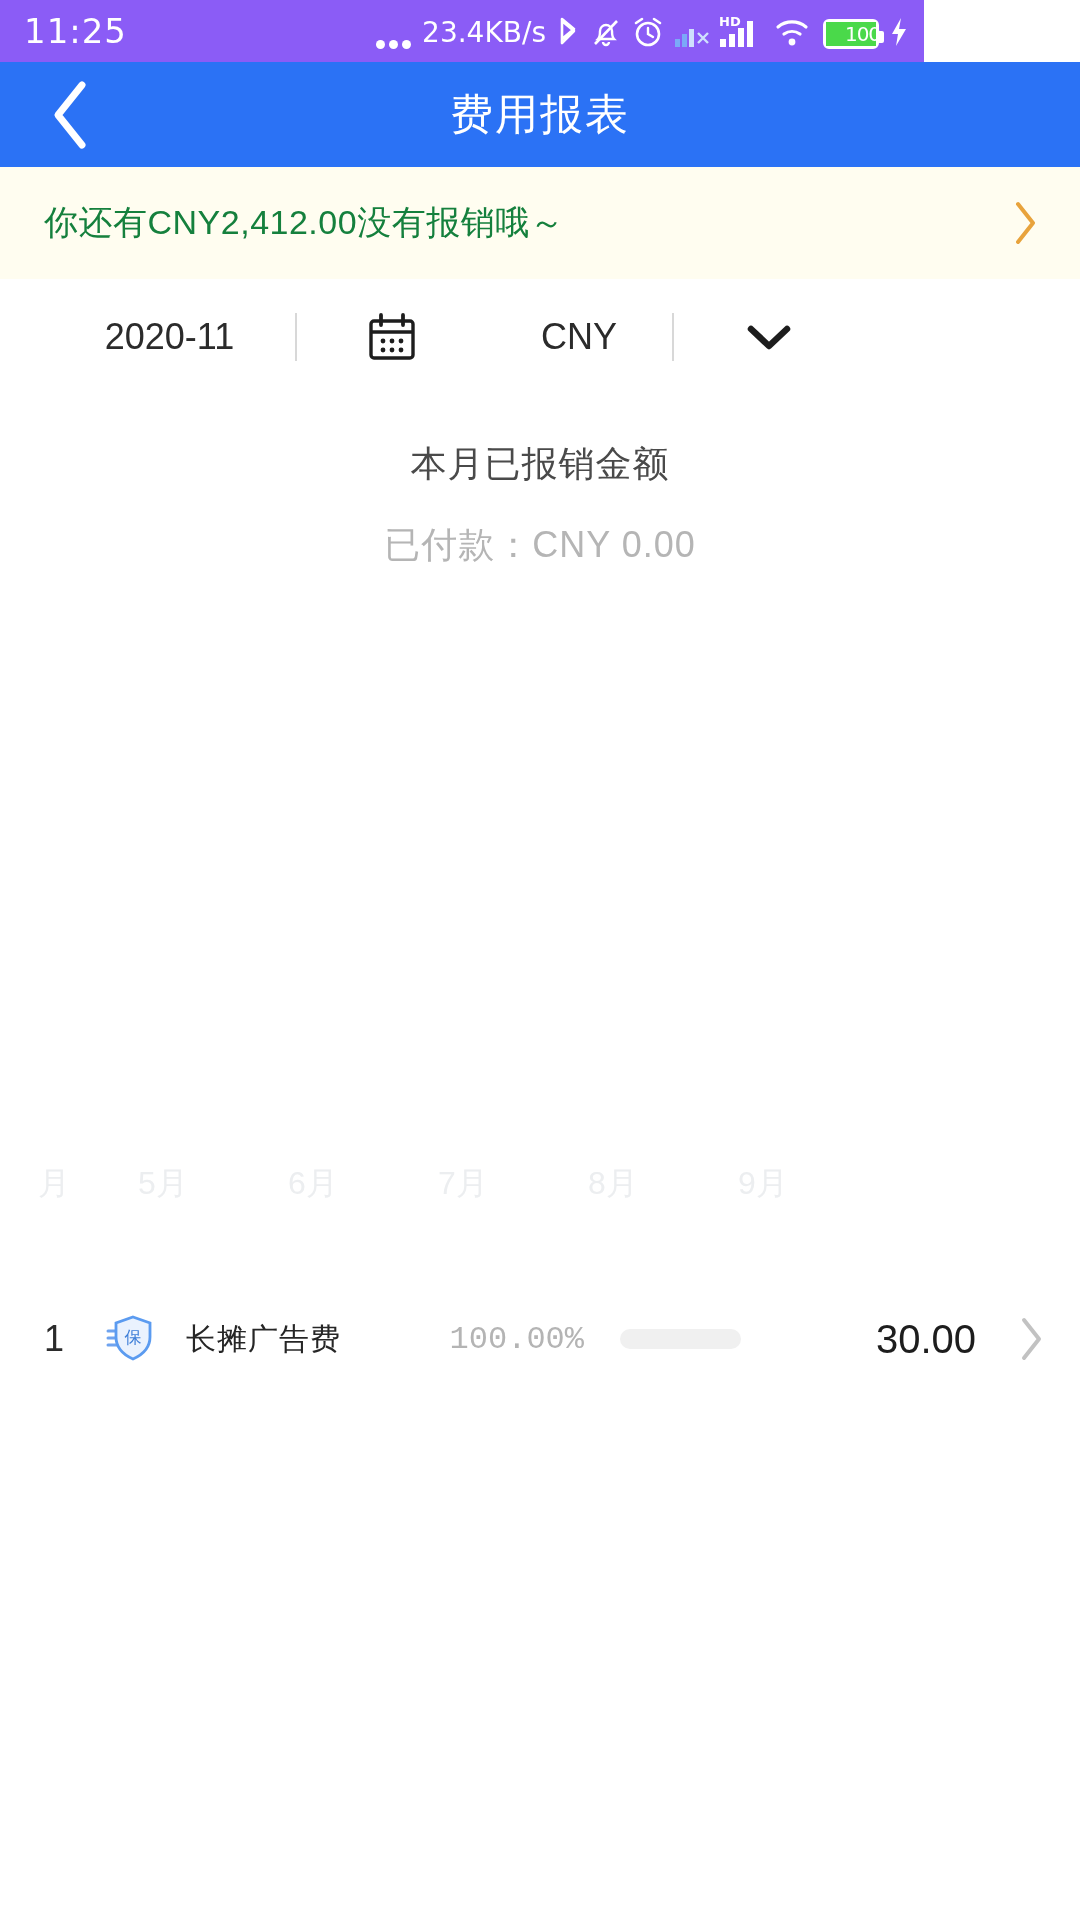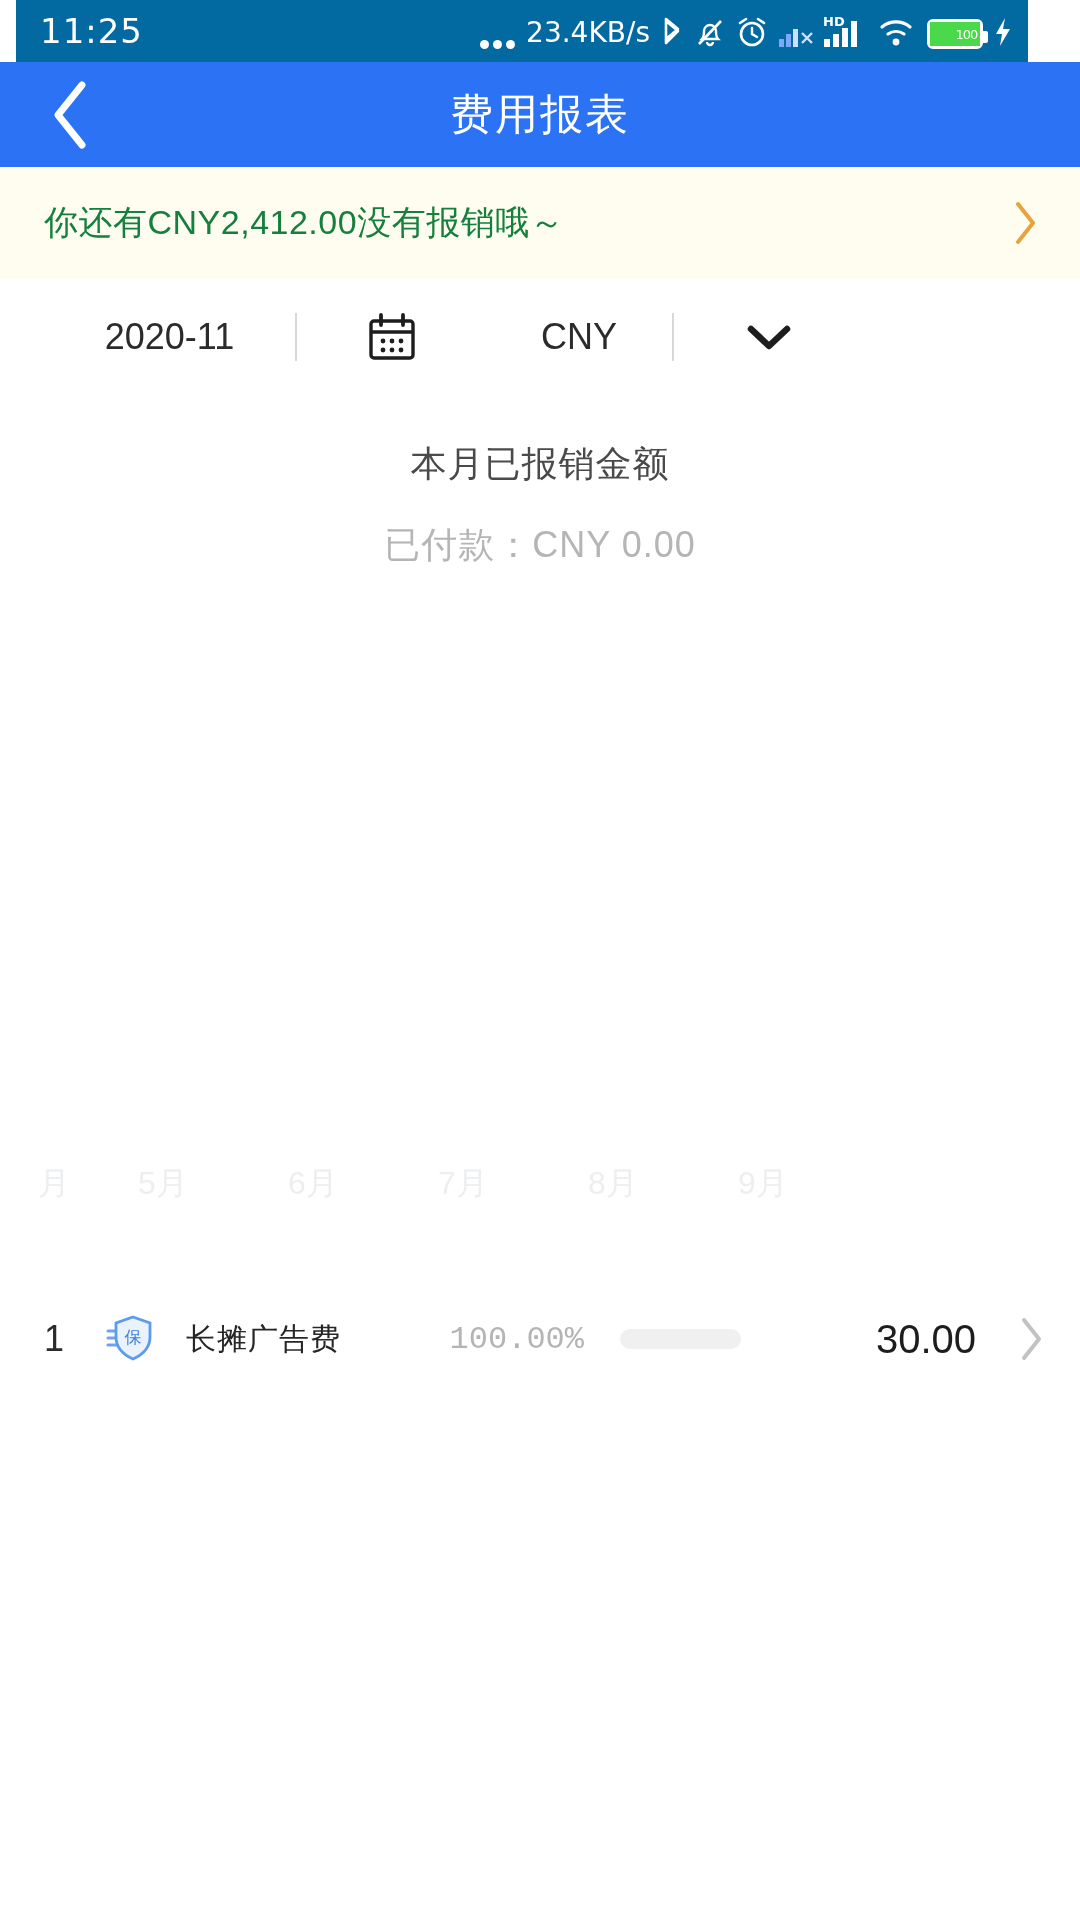--- a/index.html
+++ b/index.html
@@ -6,25 +6,24 @@
   html, body {
     width:1080px; height:1920px;
     background:#ffffff;
     font-family:"Liberation Sans", "DejaVu Sans", sans-serif;
     overflow:hidden;
   }
   .screen { position:relative; width:1080px; height:1920px; background:#fff; }
 
   
   .statusbar {
-    position:absolute; top:0; left:0; width:1012px; height:62px;
-    background:#0369a1;
+    position:absolute; top:0; left:0; width:924px; height:62px;
+    background:#8b5cf6;
     display:flex; align-items:center; justify-content:space-between;
     padding:0 14px 0 24px;
-    margin-left:16px;
   }
   .status-clock {
     color:#fff; font-size:34px; letter-spacing:1px;
     font-family:"DejaVu Sans", sans-serif; font-weight:400;
   }
   .status-right { display:flex; align-items:flex-end; gap:9px; }
   .status-dots { display:flex; align-items:flex-end; gap:4px; margin-right:2px; }
   .status-dots i { width:9px; height:9px; border-radius:50%; background:#fff; display:block; }
   .net-speed {
     color:#fff; font-size:28px; font-family:"DejaVu Sans", sans-serif;
@@ -36,21 +35,21 @@
     position:relative; width:56px; height:30px; border:3px solid #fff; border-radius:6px;
     display:flex; align-items:center; justify-content:center;
   }
   .batt::after {
     content:""; position:absolute; right:-8px; top:9px; width:5px; height:12px;
     background:#fff; border-radius:0 2px 2px 0;
   }
   .batt-fill {
     width:100%; height:100%; background:#4ad94a;
     display:flex; align-items:center; justify-content:center;
-    color:#fff; font-size:13px; font-family:"DejaVu Sans", sans-serif; letter-spacing:-1px;padding-left:23px;
+    color:#fff; font-size:20px; font-family:"DejaVu Sans", sans-serif; letter-spacing:-1px;padding-left:23px;
   }
 
   
   .appbar {
     position:absolute; top:62px; left:0; width:1080px; height:105px;
     background:#2b72f5; display:flex; align-items:center;
   }
   .back-btn {
     position:absolute; left:36px; top:50%; transform:translateY(-50%);
     width:70px; height:70px; display:flex; align-items:center; justify-content:center;

